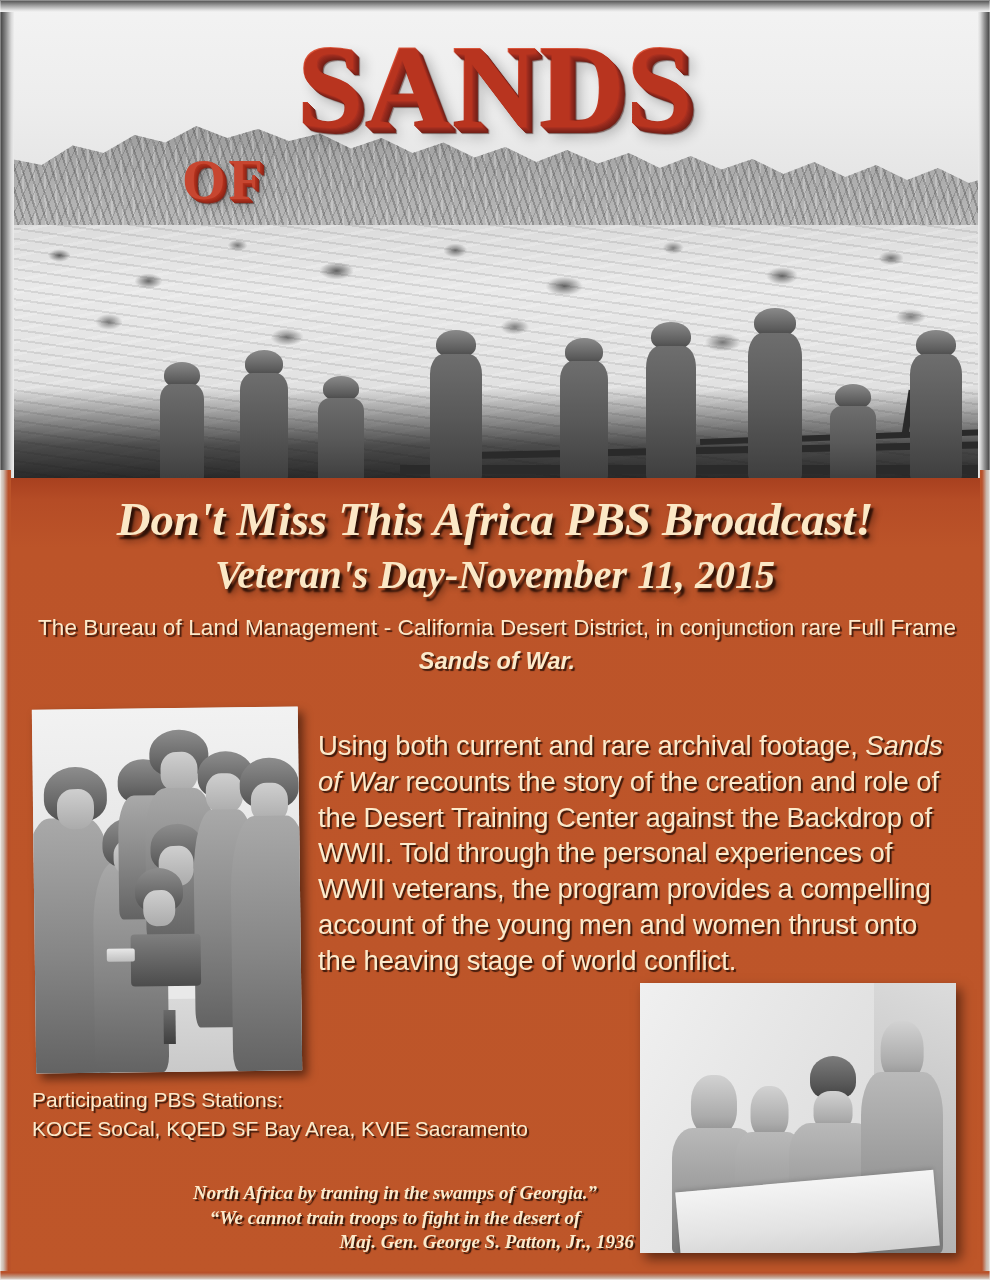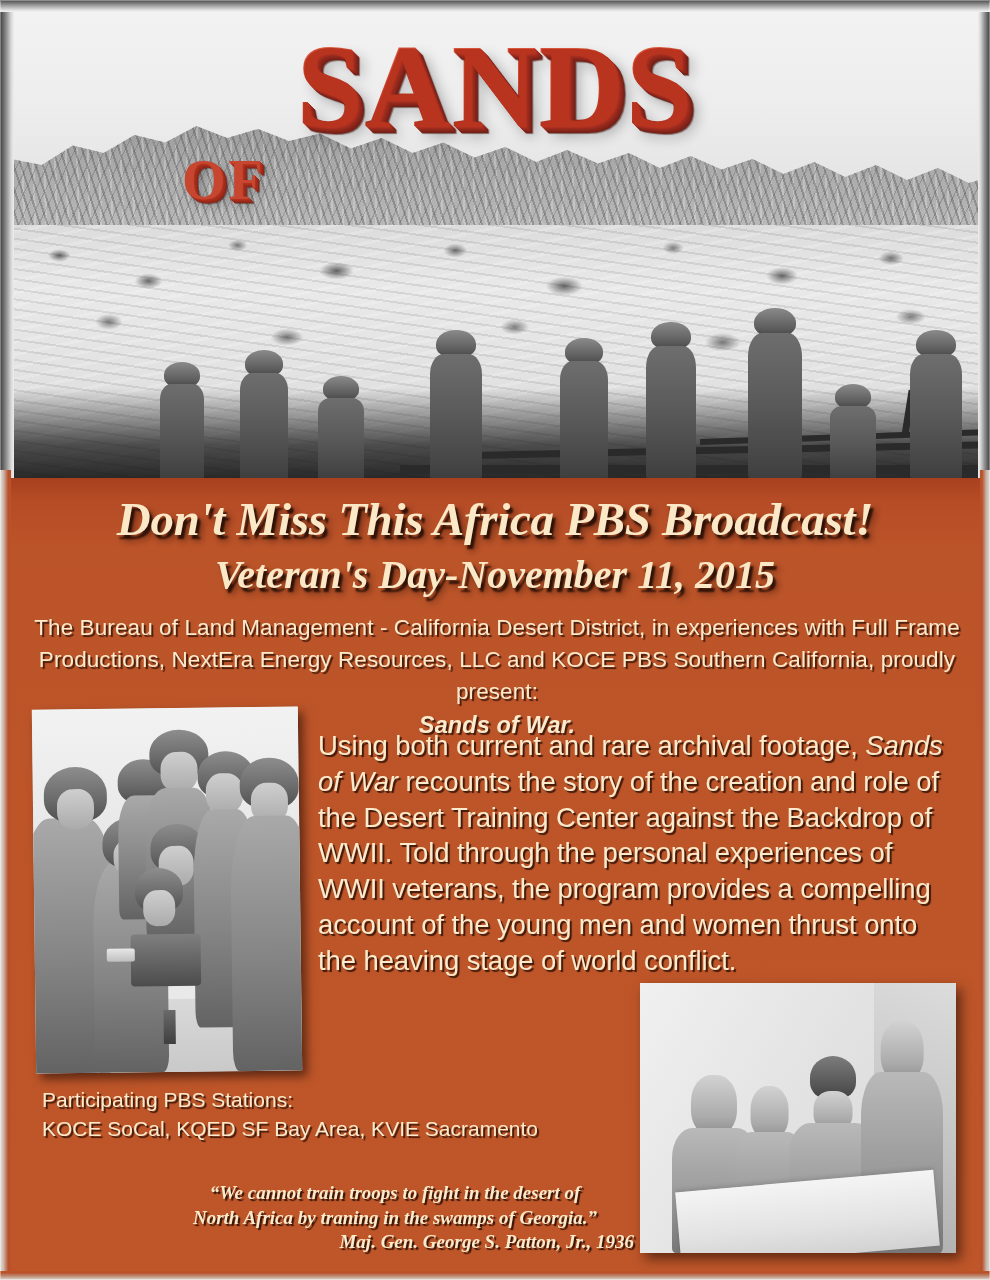--- a/index.html
+++ b/index.html
@@ -284,21 +284,21 @@
     background:linear-gradient(to bottom,#b9b9b9 0%,#9a9a9a 55%,#777 100%);}
   .pr-map{
     position:absolute;left:12%;bottom:-4px;width:82%;height:28%;
     background:linear-gradient(to bottom,#f4f4f4 0%,#e3e3e3 60%,#d2d2d2 100%);
     transform:rotate(-5deg);
     box-shadow:0 -2px 4px rgba(0,0,0,.12);
   }
 
   
   .stations{
-    position:absolute;left:42px;top:1086px;width:600px;
+    position:absolute;left:32px;top:1086px;width:600px;
     font-family:"Liberation Sans",sans-serif;
     font-size:21px;line-height:1.38;
     color:#fbeacb;
     text-shadow:2px 2px 1px rgba(30,10,4,.8);
     z-index:15;
   }
   .stations div{white-space:nowrap;}
 
   
   .body-text{
@@ -386,22 +386,21 @@
     <div class="t-sands">SANDS</div>
     <div class="t-of">OF</div>
   </div>
 
   <div class="panel"></div>
 
   <div class="headline">Don't  Miss This Africa PBS Broadcast!</div>
   <div class="subheadline">Veteran's Day-November 11, 2015</div>
 
   <div class="intro">
-    <span>The Bureau of Land Management - California Desert District, in experiences with Full Frame</span>
-    <span class="line2">Productions, NextEra Energy Resources, LLC and KOCE PBS Southern California, proudly present:</span>
+    <span>The Bureau of Land Management - California Desert District, in conjunction rare Full Frame</span>
     <span class="line3">Sands of War.</span>
   </div>
 
   <div class="photo-left">
     <div class="pl-sky"></div>
     <div class="pl-ground"></div>
     <div class="pl-grp">
       <div class="pbody" style="left:-4%;top:30%;width:34%;height:70%;"></div>
       <div class="pg" style="left:4%;top:16%;width:24%;height:15%;"></div>
       <div class="pface" style="left:9%;top:22%;width:14%;height:11%;"></div>
@@ -464,22 +463,22 @@
     </div>
     <div class="pr-map"></div>
   </div>
 
   <div class="stations">
     <div>Participating PBS Stations:</div>
     <div>KOCE SoCal, KQED SF Bay Area, KVIE Sacramento</div>
   </div>
 
   <div class="quote">
+    <span class="ql">North Africa by traning in the swamps of Georgia.”</span>
     <span class="ql">“We cannot train troops to fight in the desert of</span>
-    <span class="ql">North Africa by traning in the swamps of Georgia.”</span>
     <span class="attrib">Maj. Gen. George S. Patton, Jr., 1936</span>
   </div>
 
   <div class="frame-top"></div>
   <div class="frame-left"></div>
   <div class="frame-right"></div>
   <div class="orange-left"></div>
   <div class="orange-right"></div>
   <div class="orange-bottom"></div>
   <div class="frame-edge"></div>

